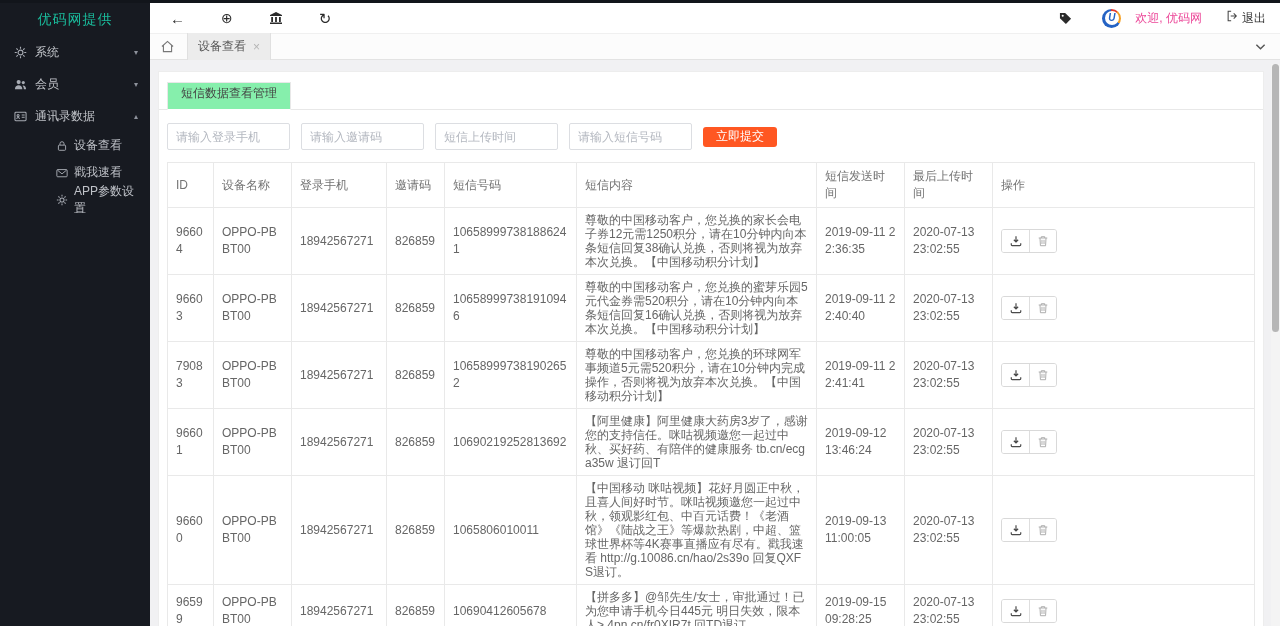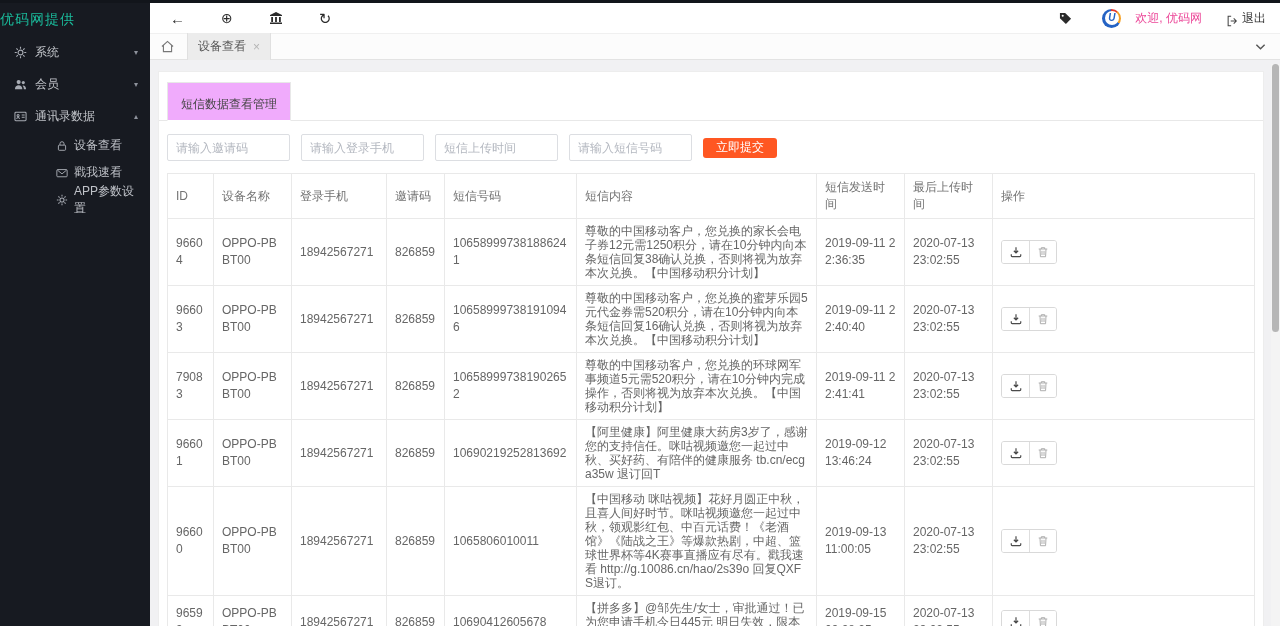--- a/index.html
+++ b/index.html
@@ -4,60 +4,60 @@
 <style>
   * { box-sizing: border-box; margin: 0; padding: 0; }
   html,body { width:1280px; height:626px; overflow:hidden;
     font-family:"Liberation Sans","DejaVu Sans",sans-serif; font-size:12px; background:#f1f1f3; }
 
   
   .top-strip { position:absolute; left:0; top:0; width:1280px; height:3px; background:#12151b; z-index:30; }
 
   
   .sidebar { position:absolute; left:0; top:0; width:150px; height:626px; background:#171a21; z-index:20; }
-  .side-title { height:36px; line-height:38px; text-align:left; color:#1abc9c; font-size:14px; letter-spacing:1px; }
+  .side-title { height:36px; line-height:38px; text-align:center; color:#1abc9c; font-size:14px; letter-spacing:1px; }
   .menu-item { height:32px; display:flex; align-items:center; padding:0 12px 0 14px; color:#c2c5ca; cursor:pointer; }
   .menu-item .mi-icon { width:13px; height:13px; margin-right:8px; color:#a7abb3; flex:0 0 13px; }
   .menu-item .caret { margin-left:auto; font-size:8px; color:#8d929b; }
   .submenu .menu-item { height:27px; padding-left:56px; font-size:12px; color:#bfc2c8; }
   .submenu .menu-item .mi-icon { width:12px; height:12px; margin-right:6px; flex:0 0 12px; }
   svg { display:block; }
 
   
   .main { position:absolute; left:150px; top:0; width:1130px; height:626px; }
   .header { height:33px; background:#fff; display:flex; align-items:center; padding:3px 14px 0 20px; }
   .hicon { color:#2b2b2b; font-size:15px; margin-right:36px; cursor:pointer; line-height:1; }
   .hicon svg { width:14px; height:14px; }
   .header-right { margin-left:auto; display:flex; align-items:center; gap:14px; }
   .tag-wrap svg { width:13px; height:13px; color:#2b2b2b; }
   .logo { width:19px; height:19px; border-radius:50%;
     background:conic-gradient(#e23a2e 0 40deg, #f59f22 40deg 120deg, #2563c4 120deg 360deg);
     display:flex; align-items:center; justify-content:center; margin-left:16px; }
   .logo-inner { width:14px; height:14px; background:#fff; border-radius:50%; color:#2563c4;
     font-weight:bold; font-style:italic; font-size:10px; text-align:center; line-height:14px; }
   .welcome { color:#ec4899; }
-  .logout { display:flex; align-items:flex-end; gap:4px; color:#333; cursor:pointer; margin-left:10px; }
+  .logout { display:flex; align-items:flex-start; gap:4px; color:#333; cursor:pointer; margin-left:10px; }
   .logout svg { width:12px; height:12px; color:#444; }
 
   .tabbar { height:27px; background:#fcfcfc; border-bottom:1px solid #e3e3e3; border-top:1px solid #f0f0f0;
     display:flex; align-items:center; padding:0 10px; }
   .home-ic { color:#777; margin:0 12px 0 0; cursor:pointer; }
   .home-ic svg { width:15px; height:13px; }
   .tab { height:27px; display:inline-flex; align-items:center; background:#ececec; color:#555;
     padding:0 10px; cursor:pointer; border-left:1px solid #e0e0e0; border-right:1px solid #e0e0e0; }
   .tab .close { color:#b5b5b5; margin-left:7px; font-size:12px; }
   .tab-chevron { margin-left:auto; color:#555; cursor:pointer; padding-right:4px; }
   .tab-chevron svg { width:11px; height:8px; }
 
   .content { position:absolute; top:64px; left:0; right:0; bottom:0; background:#f1f1f3; padding:7px 16px 0 8px; }
   .panel { background:#fff; border:1px solid #ededed; min-height:570px; }
 
   .panel-tabs { border-bottom:1px solid #e8e8e8; padding:10px 8px 0; }
-  .panel-tab { display:inline-block; padding:13px 13px 7px; border:1px solid #e8e8e8; border-bottom:1px solid #fff;
-    margin-bottom:-1px; background:#f0abfc; color:#444; cursor:pointer; }
+  .panel-tab { display:inline-block; padding:2px 13px 7px; border:1px solid #e8e8e8; border-bottom:1px solid #fff;
+    margin-bottom:-1px; background:#86efac; color:#444; cursor:pointer; }
 
   .filters { display:flex; align-items:center; gap:11px; padding:13px 8px 12px; }
   .filters input { width:123px; height:27px; border:1px solid #dcdee2; border-radius:2px; padding:0 8px;
     font-size:12px; color:#555; font-family:inherit; outline:none; }
   .filters input::placeholder { color:#b4b8c0; }
   .submit-btn { height:20px; padding:0 13px; background:#ff5722; color:#fff; border:none; border-radius:3px;
     font-size:12px; font-family:inherit; cursor:pointer; }
 
   .tbl-wrap { padding:0 8px 8px; }
   table { width:100%; border-collapse:collapse; table-layout:fixed; }
@@ -202,22 +202,22 @@
   </div>
 
   <div class="content">
     <div class="panel">
 
       <div class="panel-tabs">
         <span class="panel-tab">短信数据查看管理</span>
       </div>
 
       <div class="filters">
+        <input type="text" placeholder="请输入登录手机" style="">
         <input type="text" placeholder="请输入邀请码" style="">
-        <input type="text" placeholder="请输入登录手机" style="">
         <input type="text" placeholder="短信上传时间" style="">
         <input type="text" placeholder="请输入短信号码" style="">
         <button class="submit-btn">立即提交</button>
       </div>
 
       <div class="tbl-wrap">
         <table>
           <colgroup>
             <col style="width:46px">
               <col style="width:78px">

